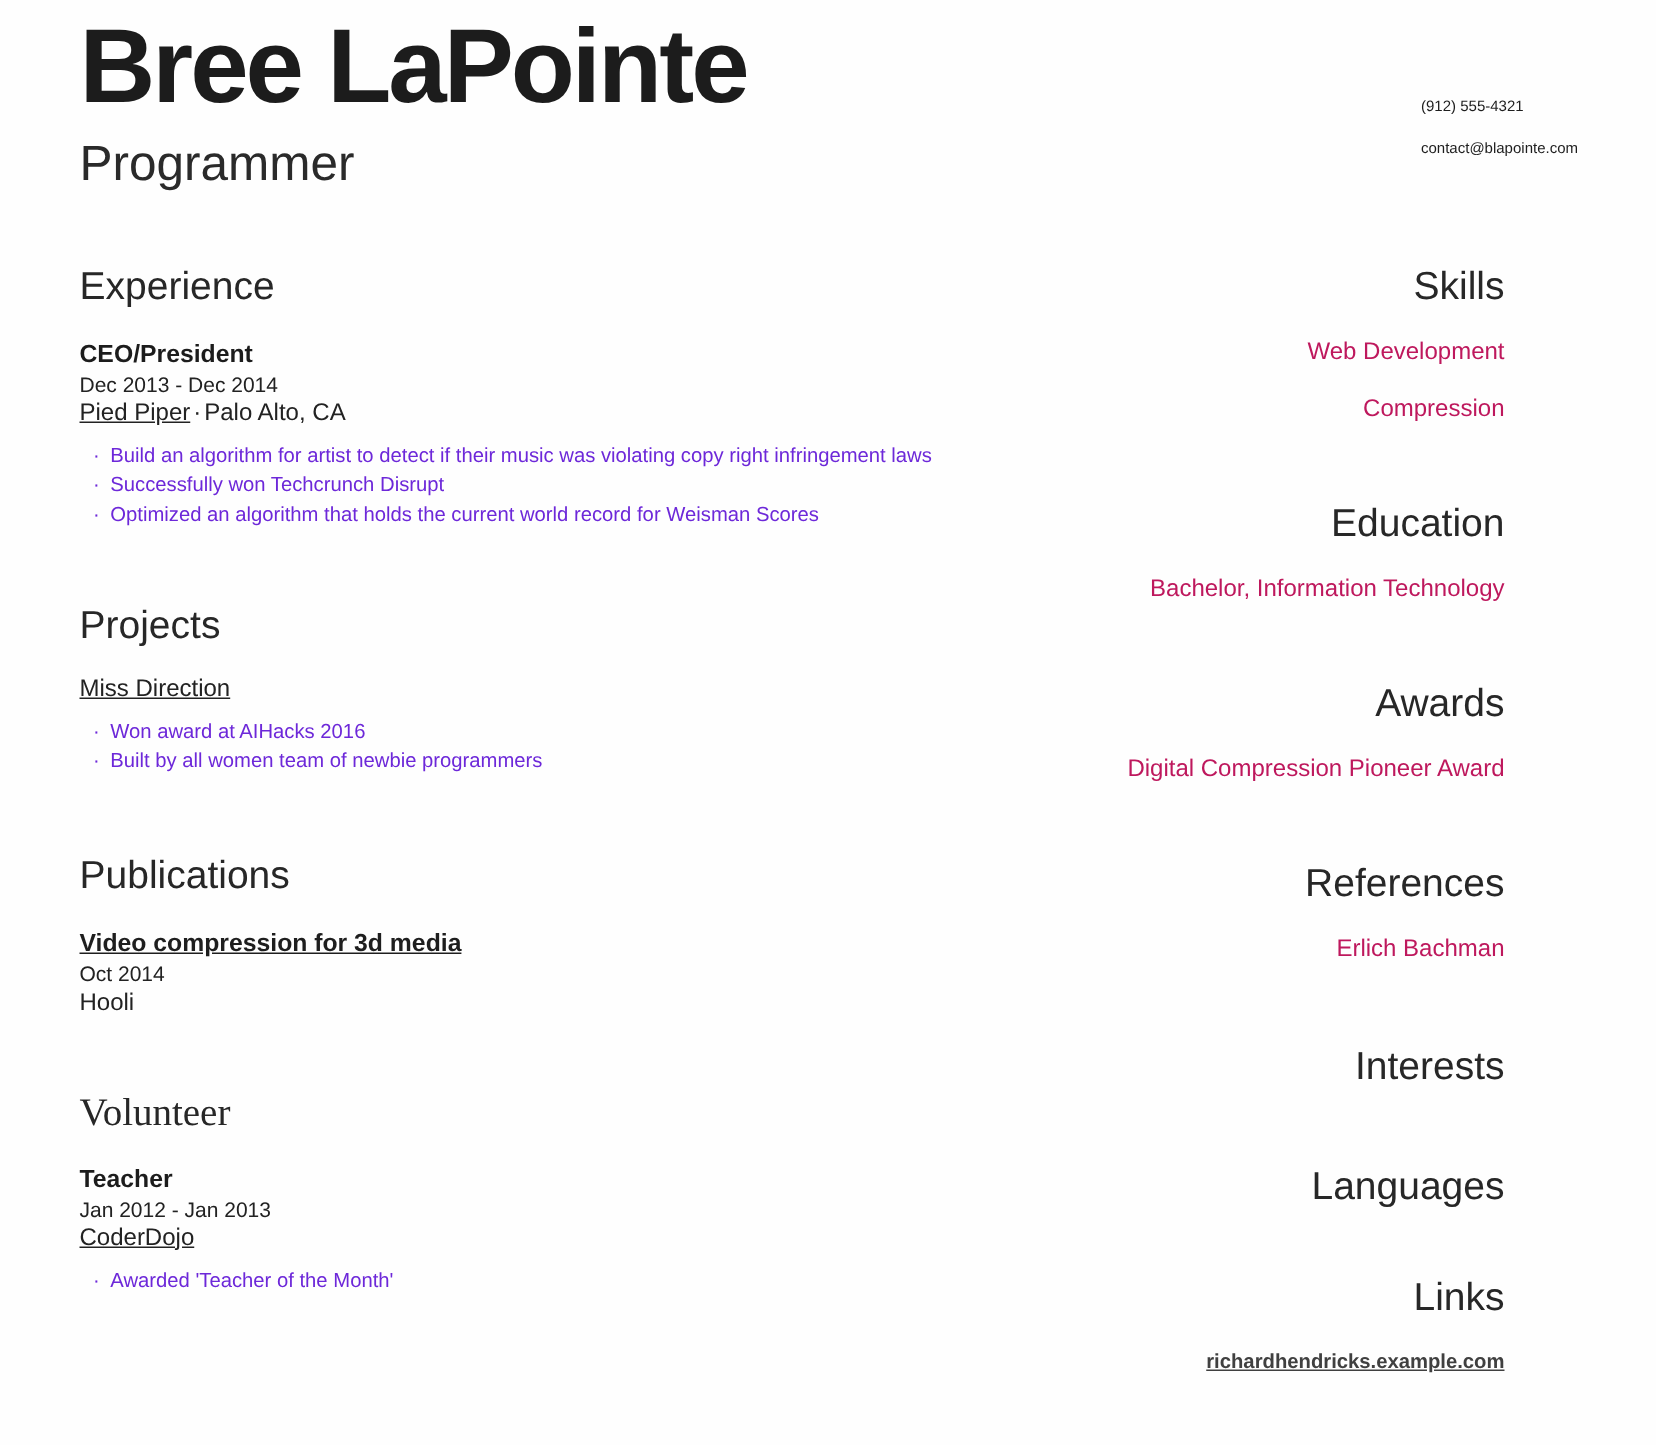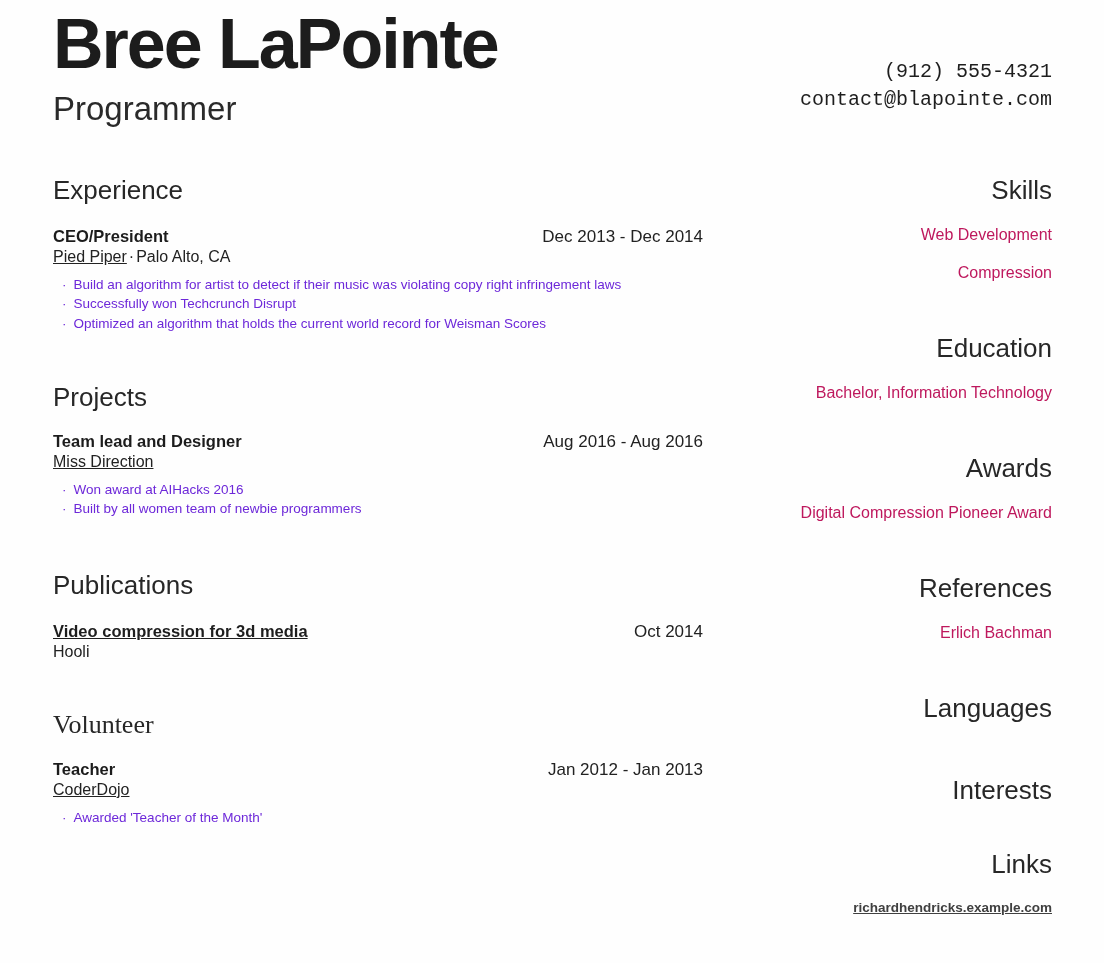--- a/index.html
+++ b/index.html
@@ -13,44 +13,44 @@
   .page { padding: 8px 52px 0 53px; width: 1104px; height: 697px; }
 
   
   .header { display: flex; justify-content: space-between; align-items: flex-start; }
   .name {
     font-size: 70px; font-weight: 700; letter-spacing: -2px;
     line-height: 1.04; color: #1c1c1c; white-space: nowrap;
   }
   .role { font-size: 33px; line-height: 1.25; margin-top: 7px; color: #2a2a2a; }
   .contact {
-    text-align: right; font-size: 20px; line-height: 28px;
-    padding-top: 50px; color: #1e1e1e; white-space: nowrap; font-family: Liberation Mono, monospace;
+    font-size: 10px; line-height: 28px;
+    padding-top: 50px; color: #1e1e1e; white-space: nowrap;
   }
 
   
-  .columns { display: flex; justify-content: space-between; }
+  .columns { display: flex; }
   .left-col  { width: 650px; }
   .right-col { width: 300px; text-align: right; }
 
   .section-heading {
     font-size: 26px; font-weight: 400; color: #272727;
     line-height: 32px;
   }
   .left-col .section-heading { margin-top: 45px; }
   .left-col .section-heading.mt-projects     { margin-top: 48px; }
   .left-col .section-heading.mt-publications { margin-top: 50px; }
   .left-col .section-heading.mt-volunteer    { margin-top: 48px; font-family: Liberation Serif, serif; }
 
   
   .entry { margin-top: 20px; }
   .entry.tight { margin-top: 18px; }
-  .entry-header { display: flex; justify-content: space-between; align-items: baseline; }
+  .entry-header { display: flex; justify-content: space-between; align-items: baseline; flex-direction: column; }
   .entry-title { font-size: 16.5px; font-weight: 700; line-height: 20px; color: #1c1c1c; }
-  .entry-dates { font-size: 17px; line-height: 20px; color: #222; white-space: nowrap; }
+  .entry-dates { font-size: 14px; line-height: 20px; color: #222; white-space: nowrap; }
   .entry-sub { font-size: 16px; line-height: 19px; color: #222; }
   .link { text-decoration: underline; color: inherit; cursor: pointer; }
   .sep { margin: 0 2px; }
 
   .bullets { margin-top: 9px; padding-left: 9px; }
   .bullet { font-size: 13.5px; line-height: 19.3px; color: #6d28d9; }
   .bullet::before { content: "·"; margin-right: 7px; }
 
   
   .right-col .section-heading { margin-top: 45px; }
@@ -99,24 +99,20 @@
         </div>
         <div class="bullets">
           <div class="bullet">Build an algorithm for artist to detect if their music was violating copy right infringement laws</div>
           <div class="bullet">Successfully won Techcrunch Disrupt</div>
           <div class="bullet">Optimized an algorithm that holds the current world record for Weisman Scores</div>
         </div>
       </div>
 
       <div class="section-heading mt-projects">Projects</div>
       <div class="entry tight">
-        <div class="entry-header">
-          <span class="entry-title">Team lead and Designer</span>
-          <span class="entry-dates">Aug 2016 - Aug 2016</span>
-        </div>
         <div class="entry-sub">
           <span class="link">Miss Direction</span>
         </div>
         <div class="bullets">
           <div class="bullet">Won award at AIHacks 2016</div>
           <div class="bullet">Built by all women team of newbie programmers</div>
         </div>
       </div>
 
       <div class="section-heading mt-publications">Publications</div>
@@ -160,23 +156,23 @@
       <div class="section-heading mt-std">Awards</div>
       <div class="side-items">
         <div class="side-item">Digital Compression Pioneer Award</div>
       </div>
 
       <div class="section-heading mt-std">References</div>
       <div class="side-items">
         <div class="side-item">Erlich Bachman</div>
       </div>
 
+      <div class="section-heading mt-empty">Interests</div>
+
       <div class="section-heading mt-std">Languages</div>
-
-      <div class="section-heading mt-empty">Interests</div>
 
       <div class="section-heading mt-links">Links</div>
       <div>
         <span class="side-link">richardhendricks.example.com</span>
       </div>
 
     </div>
   </div>
 </div>
 

